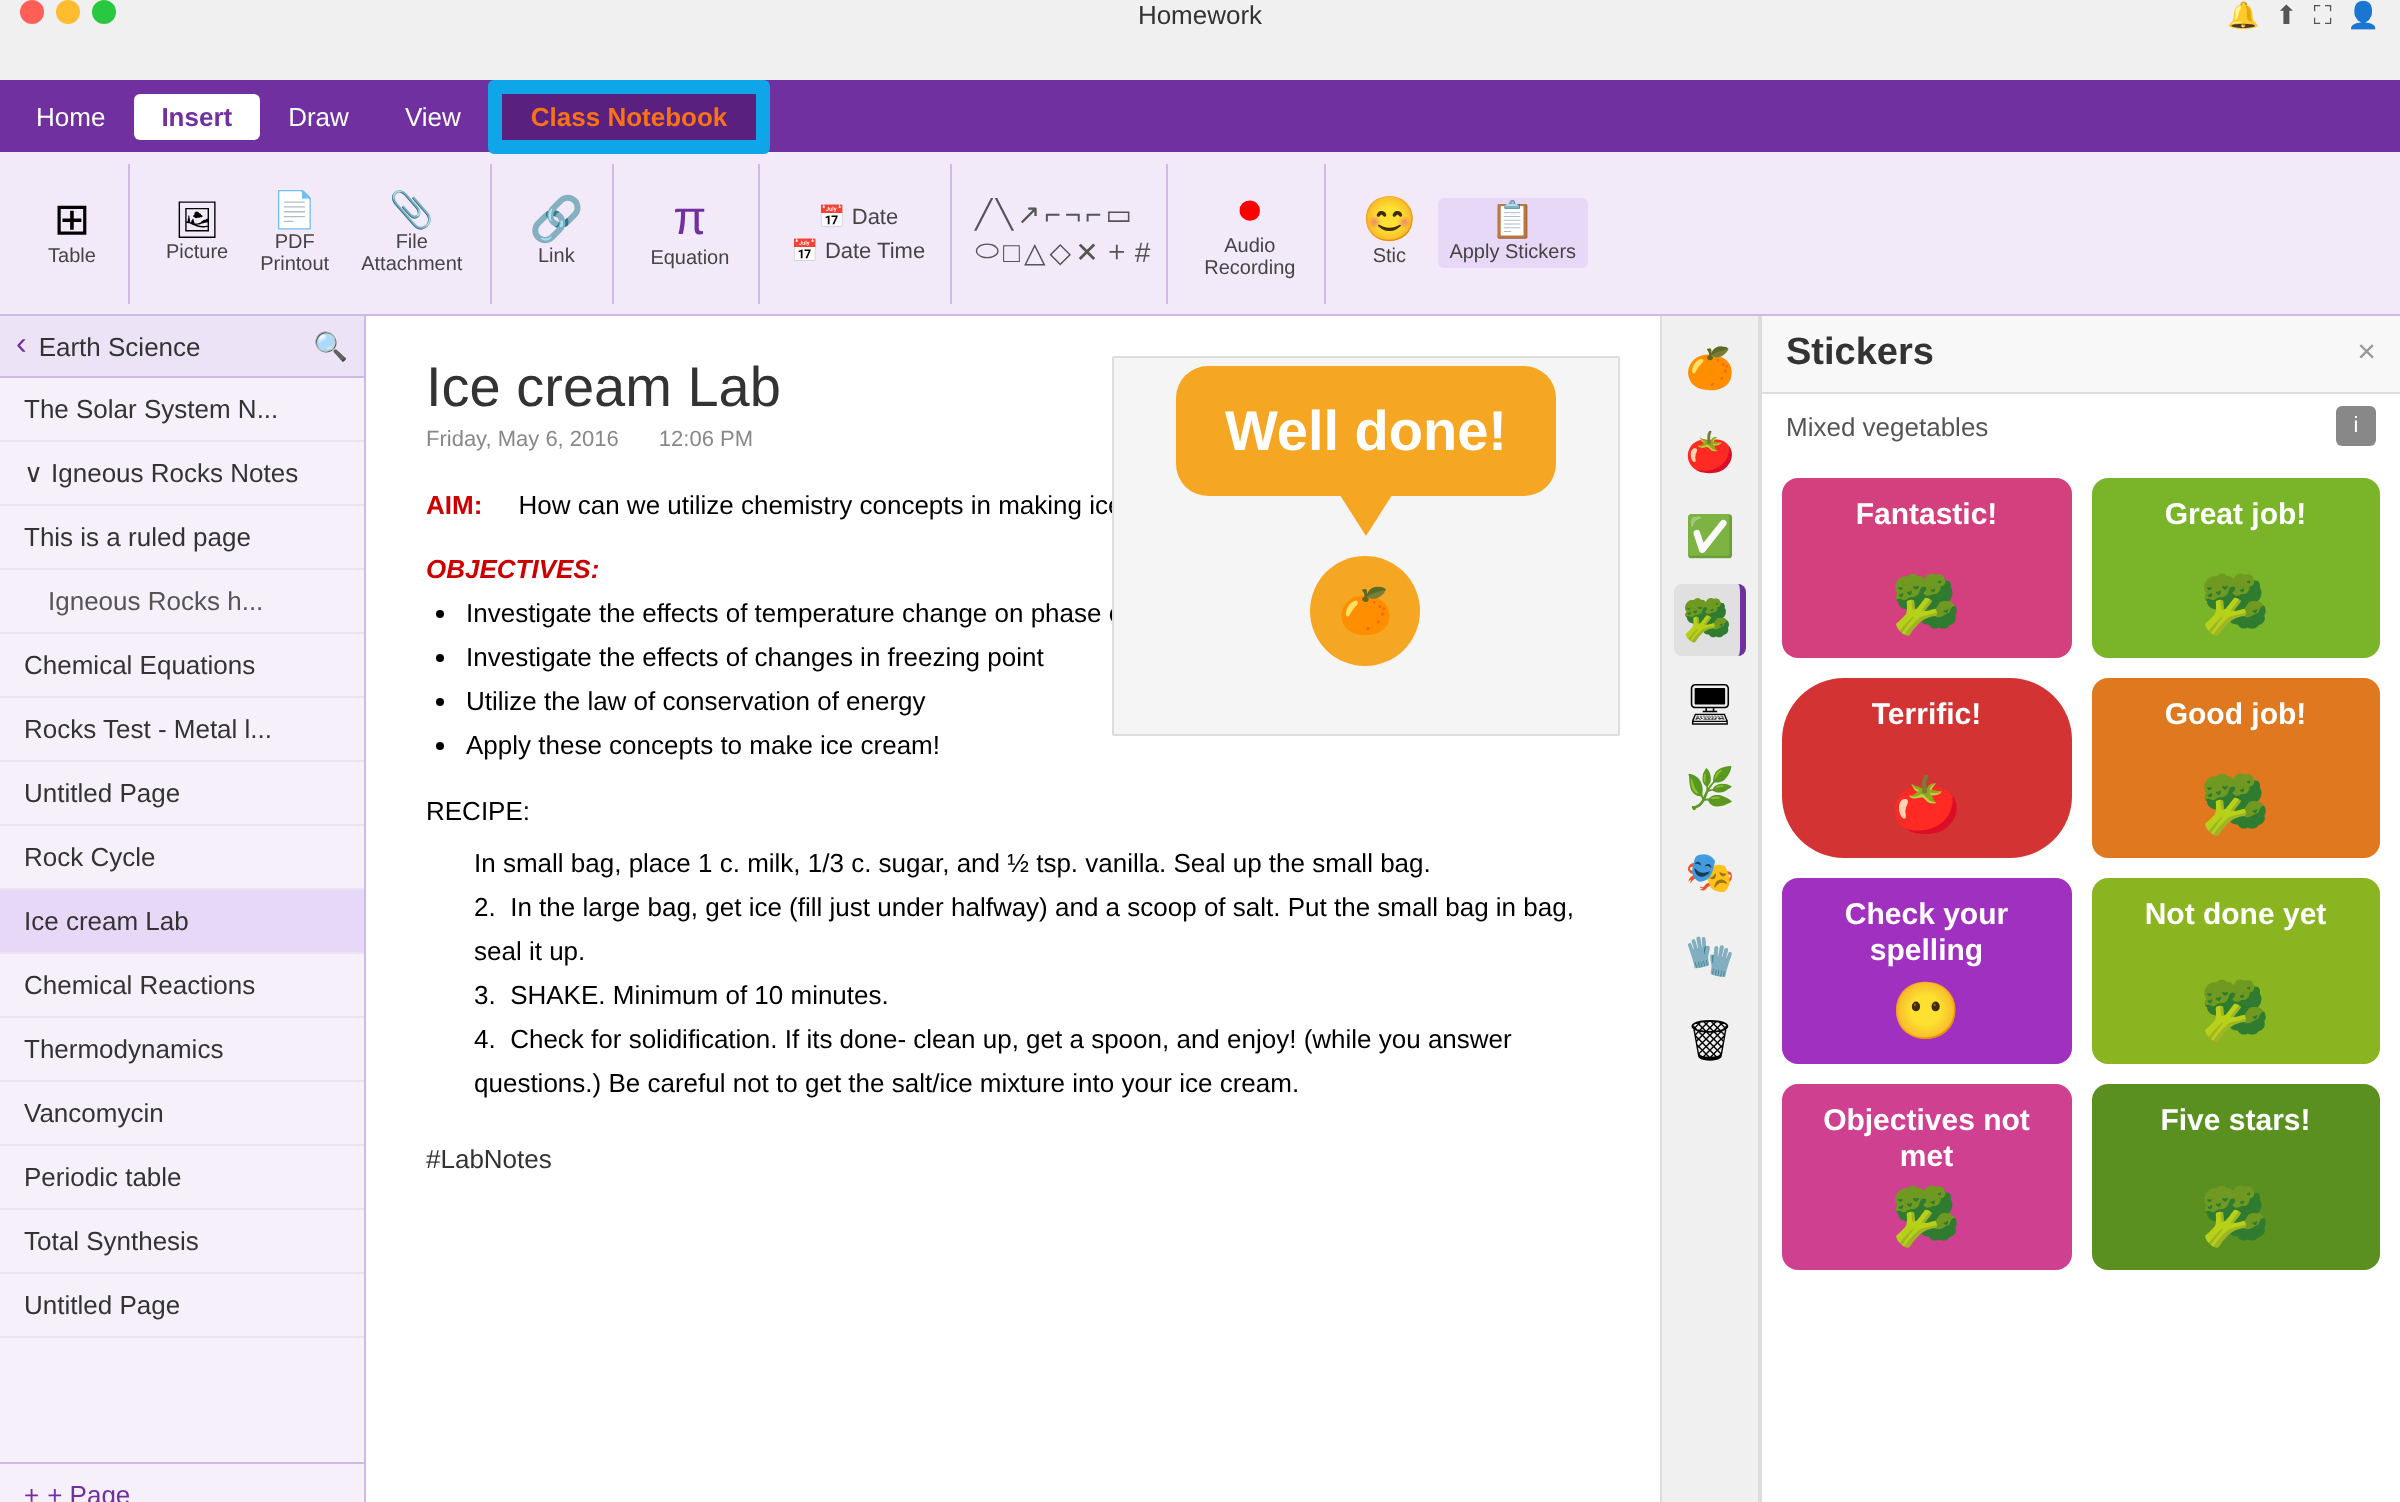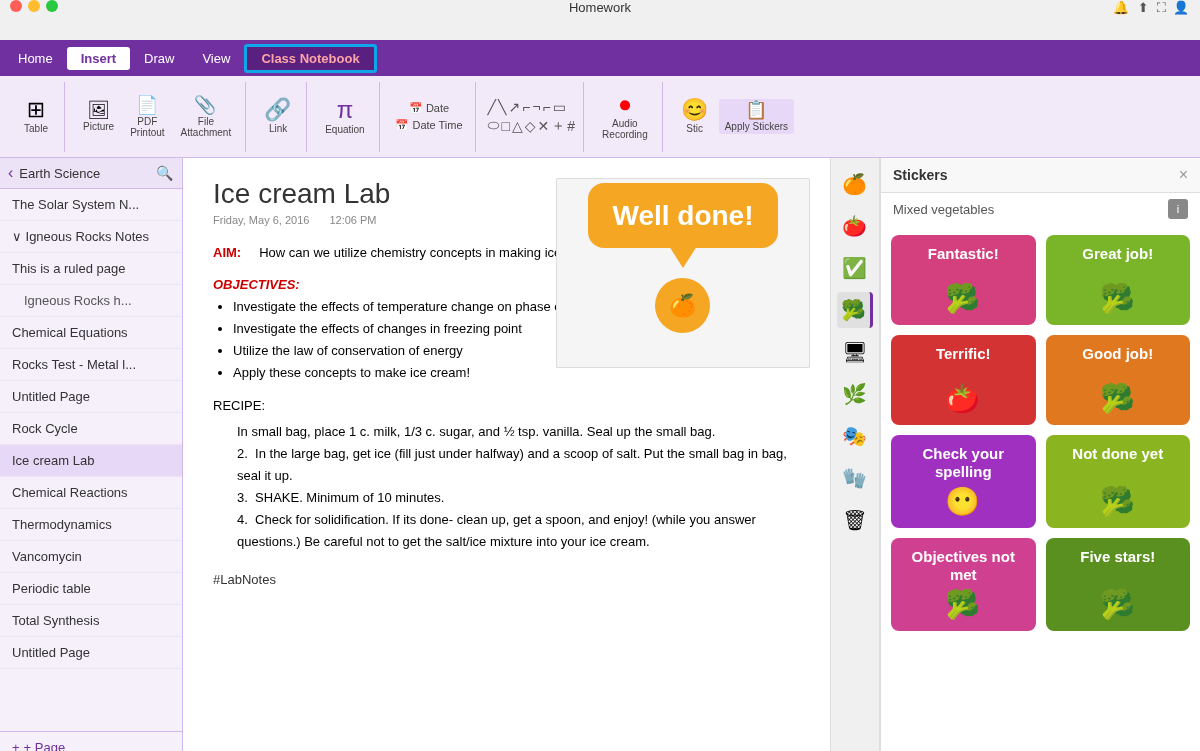--- a/index.html
+++ b/index.html
@@ -238,21 +238,21 @@
       flex-direction: column;
     }
     .sticker-sidebar-header {
       display: flex;
       align-items: center;
       justify-content: space-between;
       padding: 8px 12px;
       border-bottom: 1px solid #ddd;
       background: #f8f8f8;
     }
-    .sticker-sidebar-title { font-size: 14px; font-weight: 600; color: #333; }
+    .sticker-sidebar-title { font-size: 19px; font-weight: 600; color: #333; }
     .sticker-close { cursor: pointer; color: #999; font-size: 16px; }
     .sticker-collection-name { padding: 6px 12px; font-size: 13px; color: #555; display: flex; align-items: center; justify-content: space-between; }
     .sticker-info-btn { width: 20px; height: 20px; background: #888; border-radius: 3px; color: white; display: flex; align-items: center; justify-content: center; font-size: 11px; cursor: pointer; }
     .sticker-grid {
       display: grid;
       grid-template-columns: 1fr 1fr;
       gap: 10px;
       padding: 10px;
       overflow-y: auto;
     }
@@ -269,21 +269,21 @@
     .sticker-card-label {
       font-size: 15px;
       font-weight: bold;
       color: white;
       text-align: center;
       line-height: 1.2;
     }
     .sticker-emoji { font-size: 28px; margin-top: 4px; }
     .s-pink { background: #d43f7d; }
     .s-green { background: #7ab529; }
-    .s-red { background: #d43333; }
+    .s-red { background: #d43333; border-radius: 31px; }
     .s-orange { background: #e07820; }
     .s-purple { background: #a030c0; }
     .s-yellow-green { background: #8ab520; }
     .s-pink2 { background: #d04090; }
     .s-green2 { background: #5a9020; }
   </style>
 </head>
 <body>
 
 <div class="titlebar">
@@ -299,21 +299,21 @@
     <span>⛶</span>
     <span>👤</span>
   </div>
 </div>
 
 <div class="menubar">
   <div class="menu-item">Home</div>
   <div class="menu-item active">Insert</div>
   <div class="menu-item">Draw</div>
   <div class="menu-item">View</div>
-  <div class="menu-item" style="background:#5a2080;border:3px solid #0ea5e9;border-radius:3px;color:#fca5a5;font-weight:600;">Class Notebook</div>
+  <div class="menu-item" style="background:#5a2080;border:7px solid #0ea5e9;border-radius:3px;color:#f97316;font-weight:600;">Class Notebook</div>
 </div>
 
 <div class="ribbon">
   <div class="ribbon-group">
     <div class="ribbon-btn">
       <span class="icon">⊞</span>
       <span class="label">Table</span>
     </div>
   </div>
   <div class="ribbon-group" style="flex-direction:row;gap:4px;">

